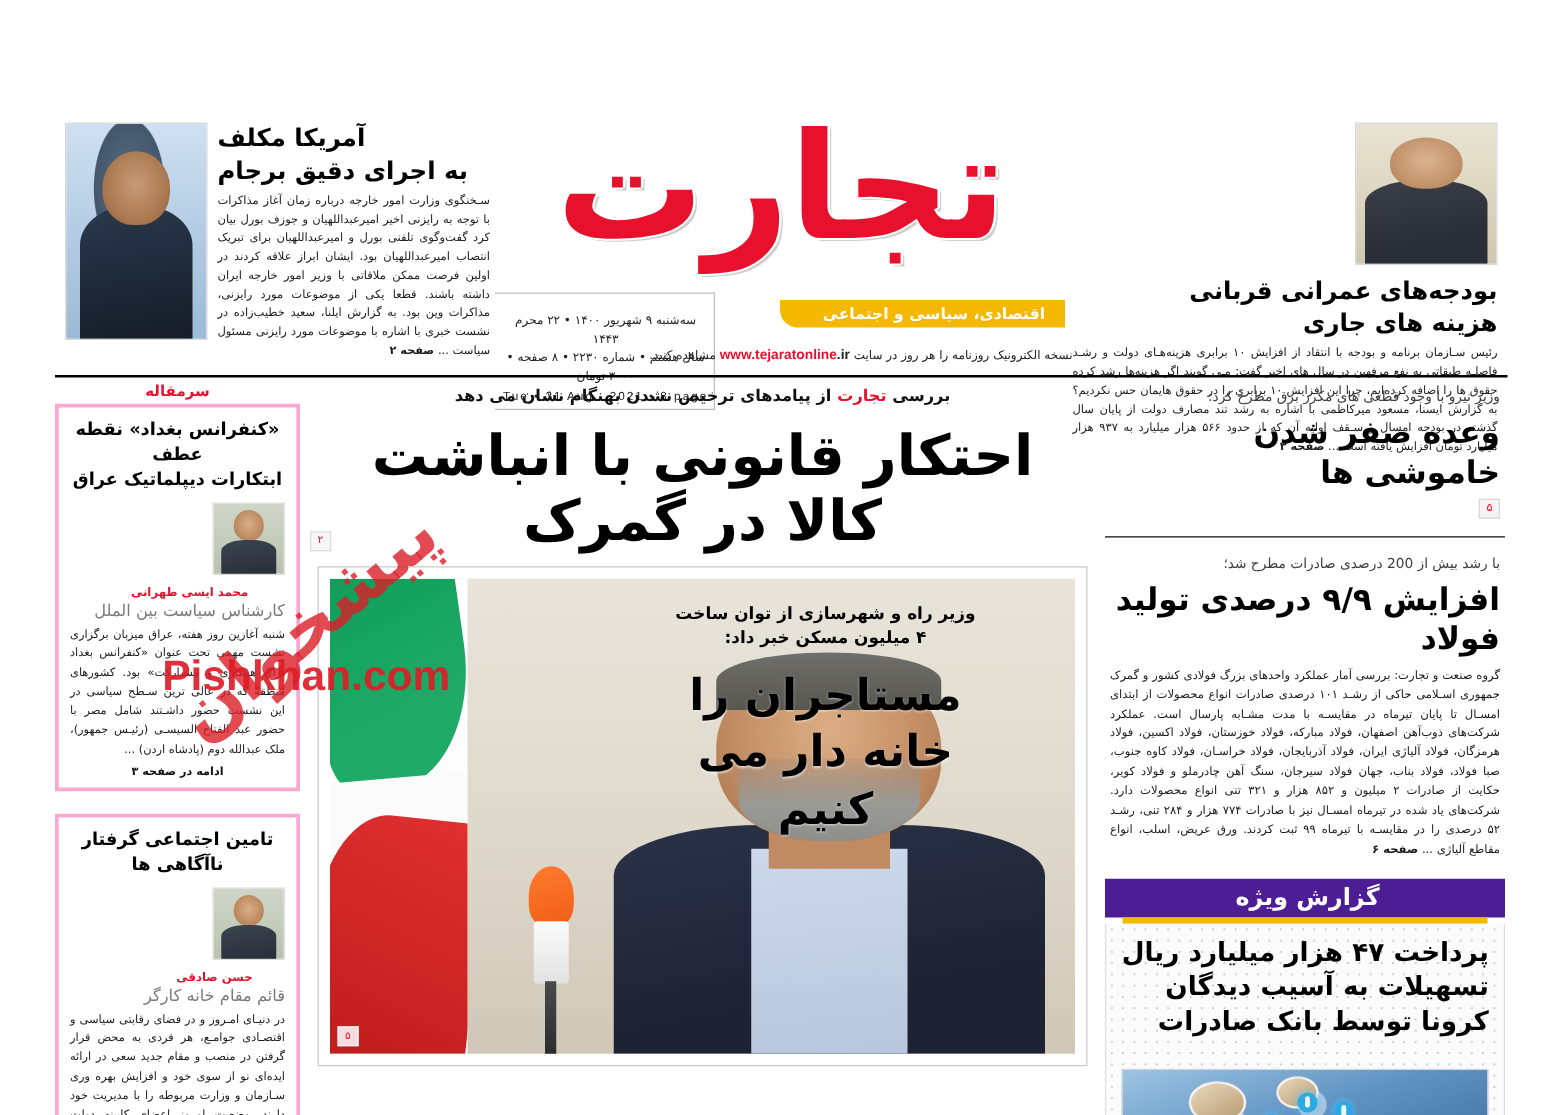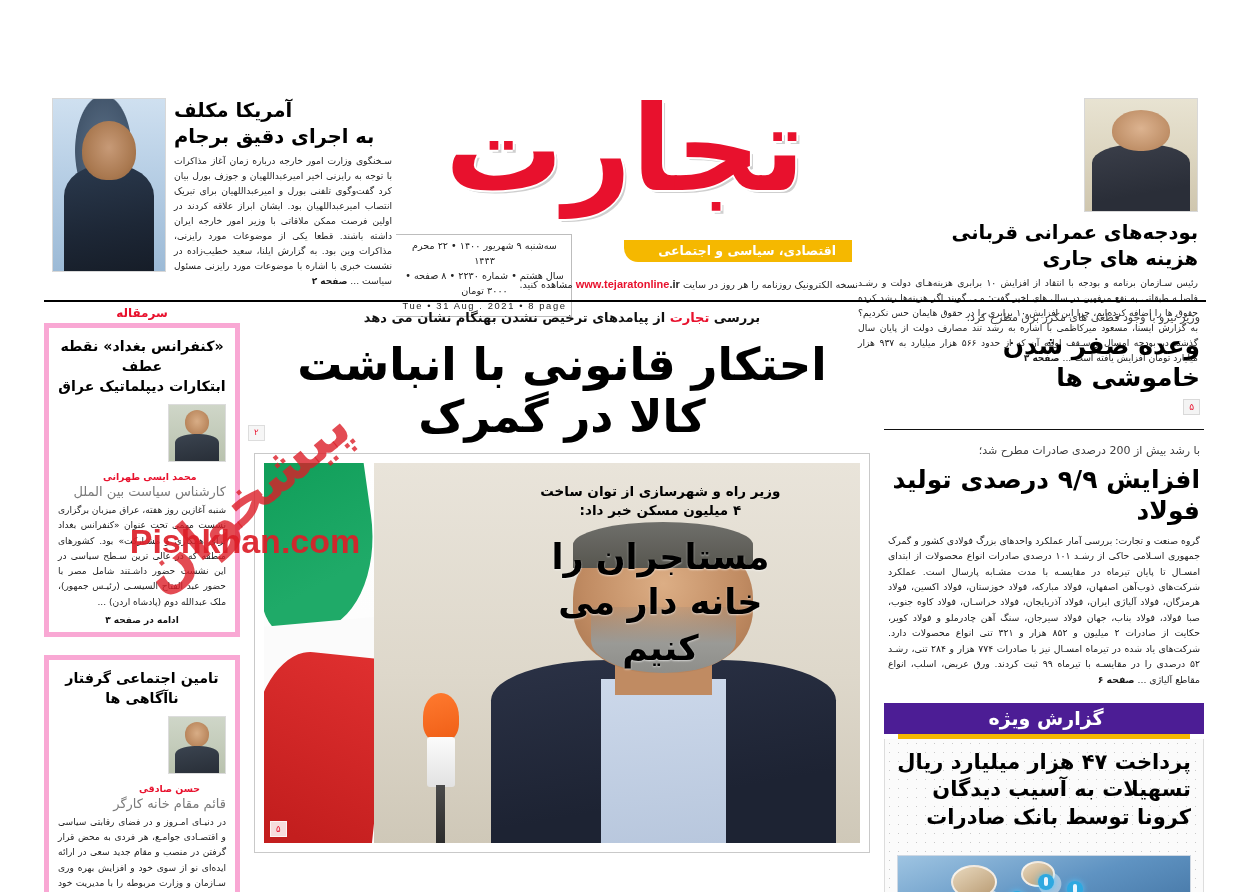--- a/index.html
+++ b/index.html
@@ -159,21 +159,21 @@
     position: absolute;
     left: 6px;
     top: 142px;
     width: 165px;
     text-align: center;
     font-size: 9.6px;
     line-height: 1.58;
     color: #222;
     border: 1px solid #bdbdbd;
     border-left: none;
-    padding: 3px 4px 3px 6px;
+    padding: 14px 4px 3px 6px;
     background: #fff;
   }
   .logo-meta .lat {
     font-family: "Liberation Sans", sans-serif;
     letter-spacing: 1.6px;
     font-size: 9.4px;
     direction: ltr;
   }
   .logo-site {
     position: absolute;
@@ -519,21 +519,21 @@
 
   
   .edit-label {
     text-align: center;
     color: #e8112d;
     font-size: 12px;
     font-weight: bold;
     margin-bottom: 3px;
   }
   .edit-box {
-    border: 5px solid #f9a8d4;
+    border: 3px solid #f9a8d4;
     padding: 9px 9px 7px 9px;
     background: #fff;
   }
   .edit-title {
     font-size: 14.2px;
     font-weight: bold;
     line-height: 1.4;
     text-align: center;
     color: #000;
     margin-bottom: 7px;

